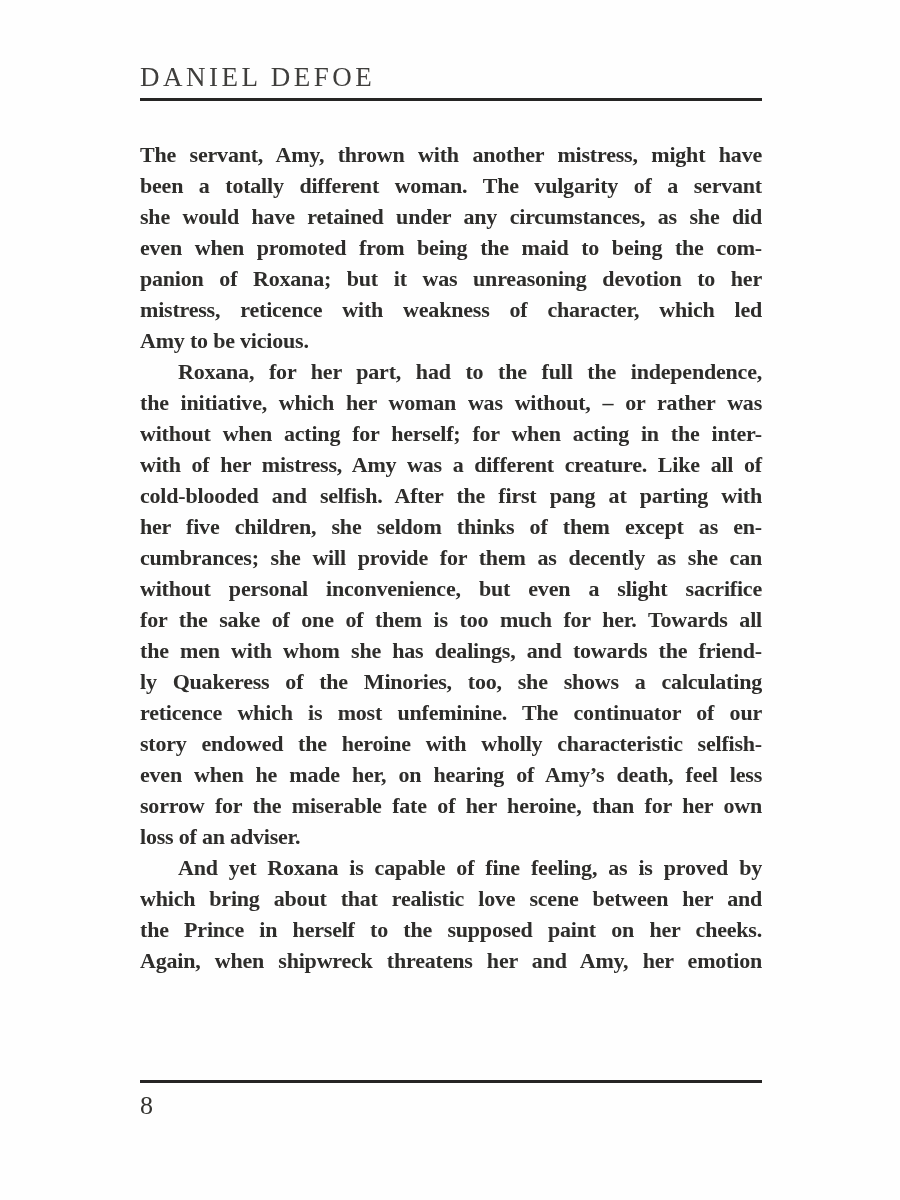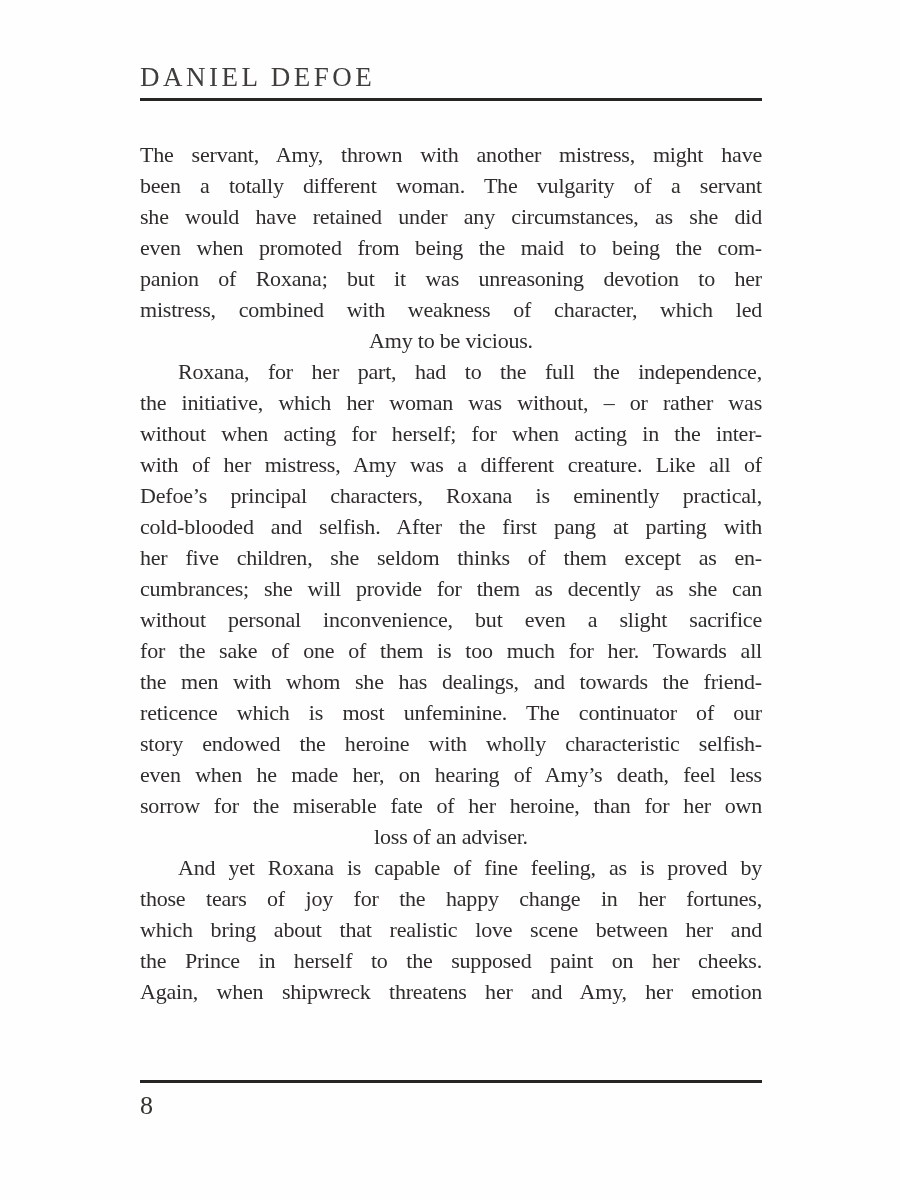--- a/index.html
+++ b/index.html
@@ -35,26 +35,26 @@
   }
   .body-text {
     position: absolute;
     left: 140px;
     width: 622px;
     top: 139px;
     color: #2e2d2b;
     font-size: 22px;
     line-height: 31px;
     letter-spacing: -0.2px;
+    font-weight: bold;
   }
   .line {
     height: 31px;
     white-space: nowrap;
     overflow: visible;
-    text-align: center;
   }
   .line.justify {
     white-space: normal;
     text-align: justify;
     text-align-last: justify;
   }
   .line.indent {
     text-indent: 38px;
   }
   .page-footer {
@@ -82,40 +82,39 @@
     <div class="header-title">DANIEL DEFOE</div>
     <div class="header-rule"></div>
   </div>
 
   <div class="body-text" id="body-text">
       <div class="line justify">The servant, Amy, thrown with another mistress, might have</div>
       <div class="line justify">been a totally different woman. The vulgarity of a servant</div>
       <div class="line justify">she would have retained under any circumstances, as she did</div>
       <div class="line justify">even when promoted from being the maid to being the com-</div>
       <div class="line justify">panion of Roxana; but it was unreasoning devotion to her</div>
-      <div class="line justify">mistress, combined with weakness of character, which led</div>
+      <div class="line justify">mistress, reticence with weakness of character, which led</div>
       <div class="line">Amy to be vicious.</div>
       <div class="line justify indent">Roxana, for her part, had to the full the independence,</div>
       <div class="line justify">the initiative, which her woman was without, – or rather was</div>
       <div class="line justify">without when acting for herself; for when acting in the inter-</div>
       <div class="line justify">with of her mistress, Amy was a different creature. Like all of</div>
-      <div class="line justify">Defoe’s principal characters, Roxana is eminently practical,</div>
       <div class="line justify">cold-blooded and selfish. After the first pang at parting with</div>
       <div class="line justify">her five children, she seldom thinks of them except as en-</div>
       <div class="line justify">cumbrances; she will provide for them as decently as she can</div>
       <div class="line justify">without personal inconvenience, but even a slight sacrifice</div>
       <div class="line justify">for the sake of one of them is too much for her. Towards all</div>
       <div class="line justify">the men with whom she has dealings, and towards the friend-</div>
+      <div class="line justify">ly Quakeress of the Minories, too, she shows a calculating</div>
       <div class="line justify">reticence which is most unfeminine. The continuator of our</div>
       <div class="line justify">story endowed the heroine with wholly characteristic selfish-</div>
       <div class="line justify">even when he made her, on hearing of Amy’s death, feel less</div>
       <div class="line justify">sorrow for the miserable fate of her heroine, than for her own</div>
       <div class="line">loss of an adviser.</div>
       <div class="line justify indent">And yet Roxana is capable of fine feeling, as is proved by</div>
-      <div class="line justify">those tears of joy for the happy change in her fortunes,</div>
       <div class="line justify">which bring about that realistic love scene between her and</div>
       <div class="line justify">the Prince in herself to the supposed paint on her cheeks.</div>
       <div class="line justify">Again, when shipwreck threatens her and Amy, her emotion</div>
     </div>
 
   <div class="page-footer">
     <div class="footer-rule"></div>
     <div class="page-number">8</div>
   </div>
 

